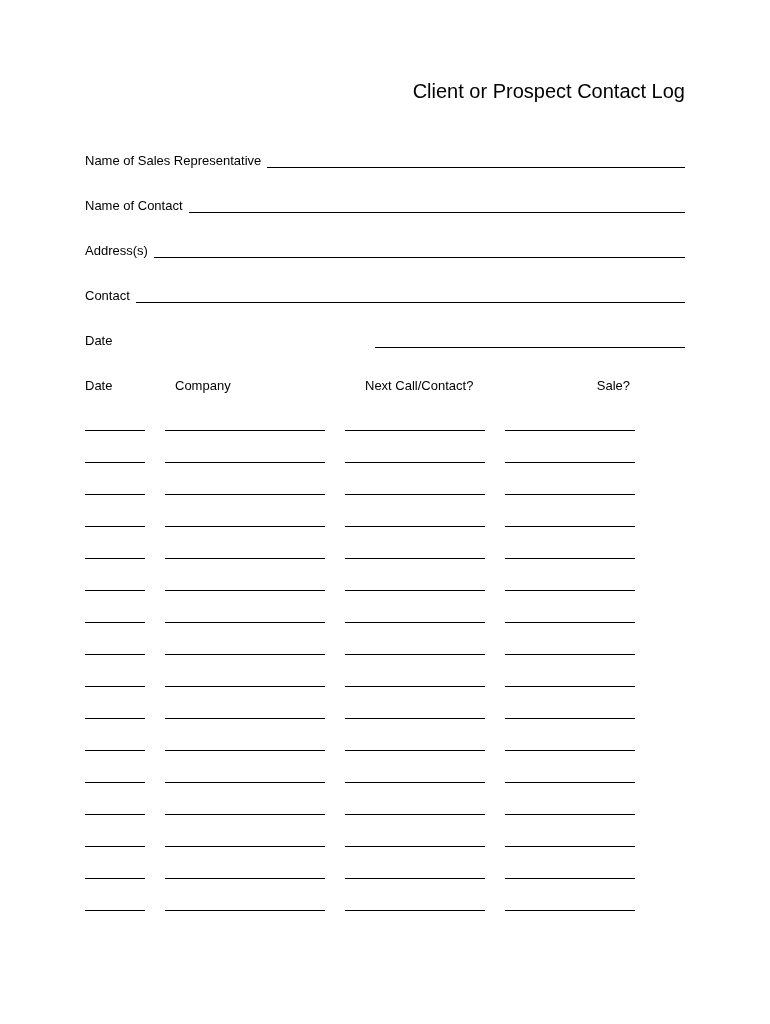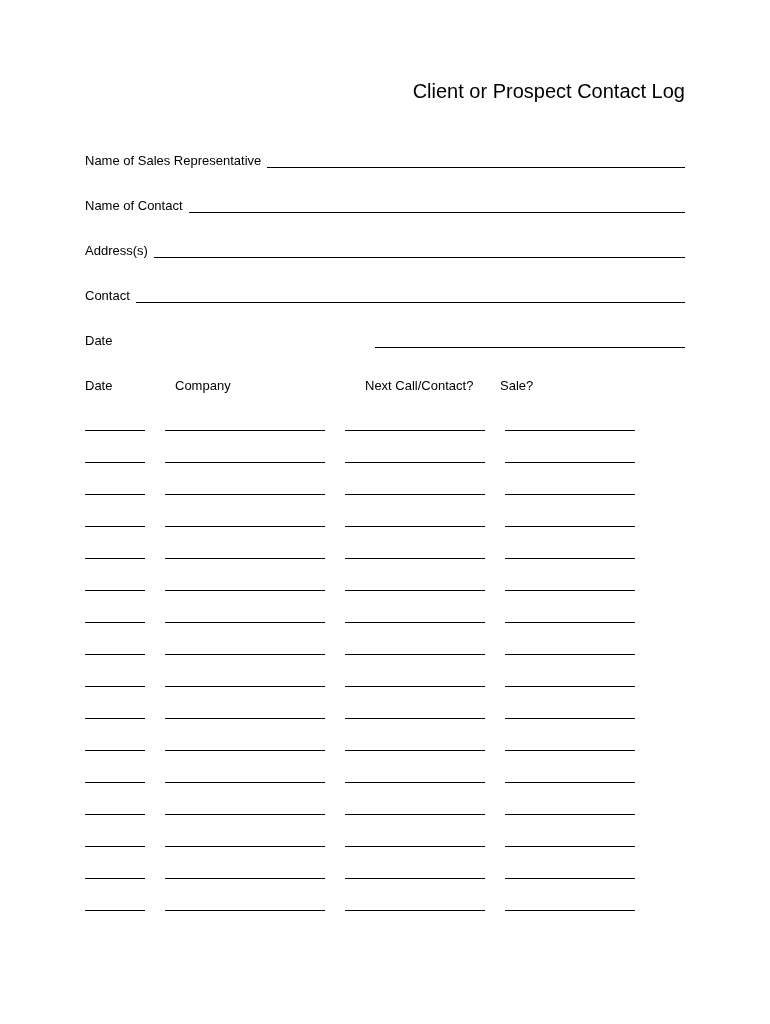--- a/index.html
+++ b/index.html
@@ -42,21 +42,21 @@
     }
     .table-header {
       display: flex;
       font-weight: normal;
       margin-top: 10px;
       margin-bottom: 26px;
     }
     .col-date { width: 90px; }
     .col-comments { width: 190px; }
     .col-next { width: 135px; }
-    .col-sale { width: 130px; }
+    .col-sale { width: 130px; text-align: right; }
     .table-row {
       display: flex;
       margin-bottom: 20px;
     }
     .cell-line {
       border-bottom: 1px solid #000;
       height: 12px;
       margin-right: 20px;
     }
     .cell-date { width: 60px; }

